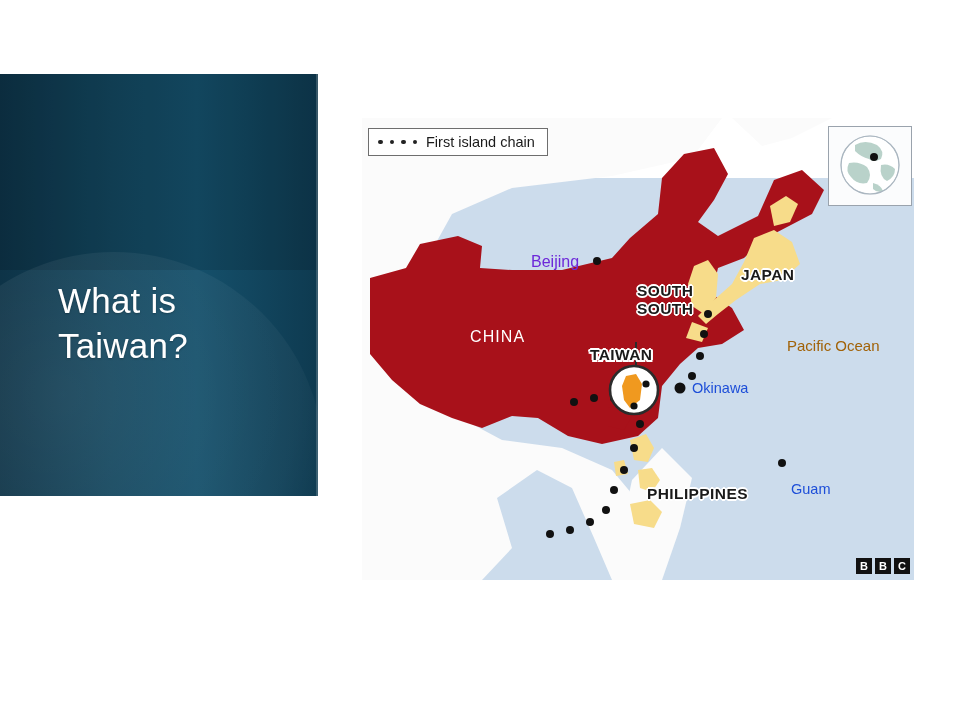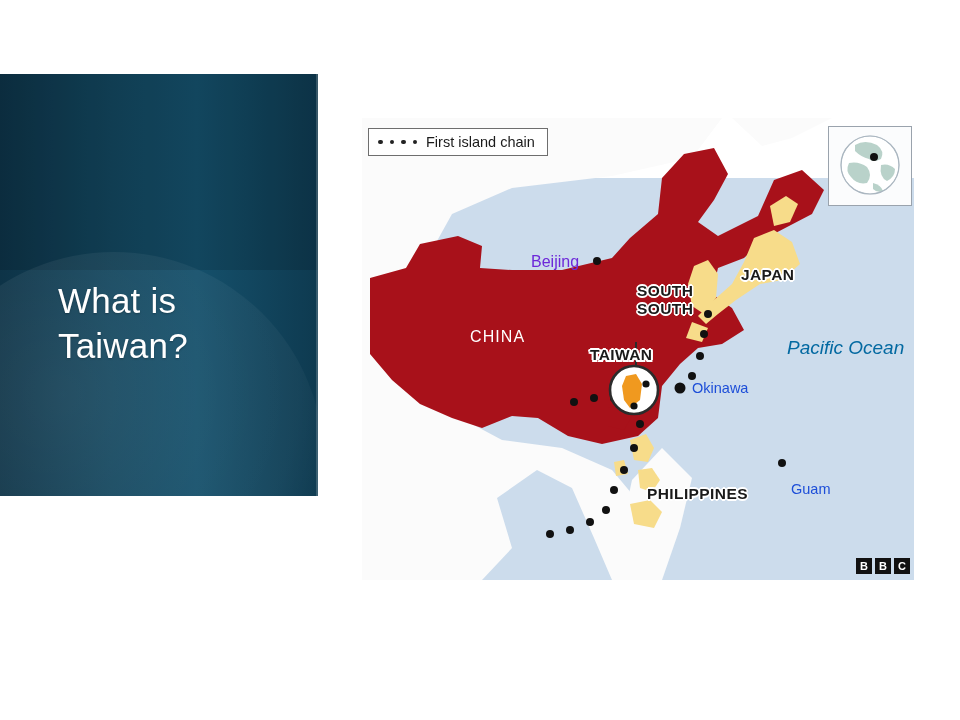--- a/index.html
+++ b/index.html
@@ -61,21 +61,21 @@
   .mlabel{position:absolute;white-space:nowrap;pointer-events:none;}
   .lbl-china{font-size:16px;font-weight:normal;color:#ffffff;letter-spacing:1.1px;margin-top:28px;}
   .lbl-beijing{font-size:16px;color:#6d28d9;}
   .lbl-country{font-size:15.5px;font-weight:bold;color:#1a1a1a;letter-spacing:.4px;
     text-shadow:-1.6px 0 #fff,1.6px 0 #fff,0 -1.6px #fff,0 1.6px #fff,
                 -1.2px -1.2px #fff,1.2px -1.2px #fff,-1.2px 1.2px #fff,1.2px 1.2px #fff;}
   .lbl-taiwan{font-size:15.5px;font-weight:bold;color:#1a1a1a;letter-spacing:.4px;
     text-shadow:-2px 0 #fff,2px 0 #fff,0 -2px #fff,0 2px #fff,
                 -1.5px -1.5px #fff,1.5px -1.5px #fff,-1.5px 1.5px #fff,1.5px 1.5px #fff;}
   .lbl-city{font-size:14.5px;color:#1d4ed8;}
-  .lbl-ocean{font-size:19px;font-style:italic;color:#0369a1;}
+  .lbl-ocean{font-size:15px;color:#a16207;}
   .city-dot{position:absolute;width:8px;height:8px;border-radius:50%;background:#111;}
 
   #bbc-logo{position:absolute;right:4px;bottom:6px;display:flex;gap:3px;}
   #bbc-logo span{
     width:16px;height:16px;background:#111;color:#fff;
     font-size:11px;font-weight:bold;display:flex;
     align-items:center;justify-content:center;font-family:"Liberation Sans",sans-serif;
   }
 </style>
 </head>

